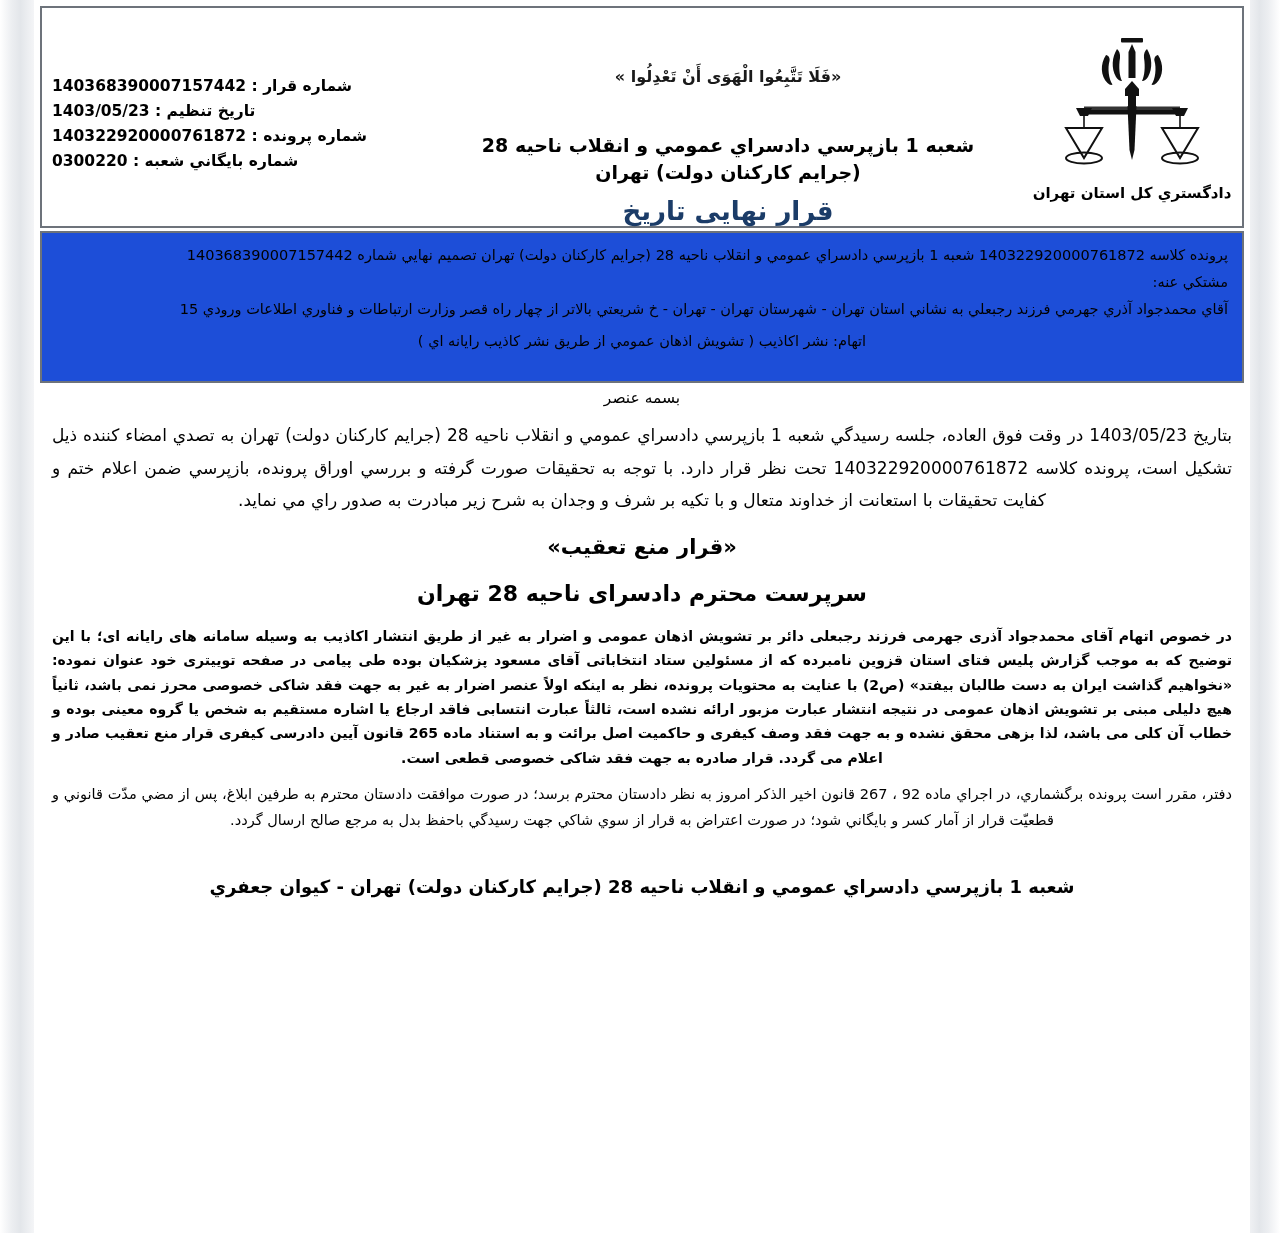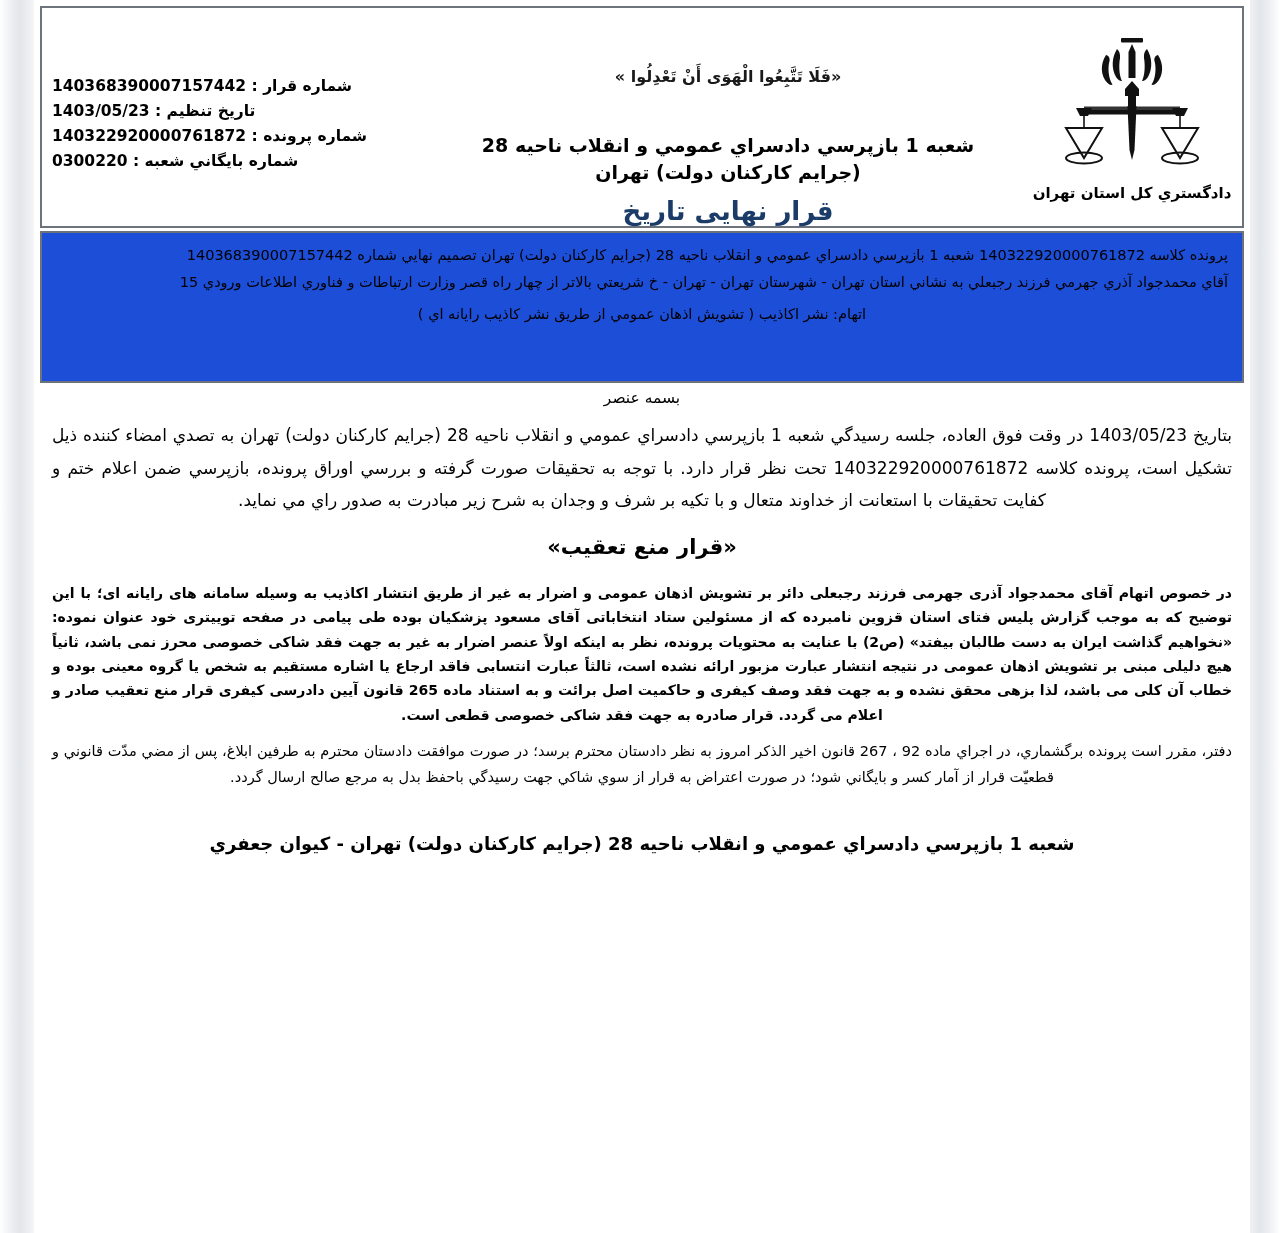--- a/index.html
+++ b/index.html
@@ -277,32 +277,34 @@
         <div class="field-row">
           <span>شماره بايگاني شعبه :</span>
           <span class="fval">0300220</span>
         </div>
       </div>
 
     </div>
 
     <div class="info-box">
       <p class="info-line">پرونده كلاسه 140322920000761872 شعبه 1 بازپرسي دادسراي عمومي و انقلاب ناحيه 28 (جرايم كاركنان دولت) تهران تصميم نهايي شماره 140368390007157442</p>
+      <p class="info-line small-indent">مشتكي عنه:</p>
       <p class="info-line">آقاي محمدجواد آذري جهرمي فرزند رجبعلي به نشاني استان تهران - شهرستان تهران - تهران - خ شريعتي بالاتر از چهار راه قصر وزارت ارتباطات و فناوري اطلاعات ورودي 15</p>
       <p class="charge-line">اتهام: نشر اكاذيب ( تشويش اذهان عمومي از طريق نشر كاذيب رايانه اي )</p>
     </div>
 
     <div class="body-area">
 
       <div class="basmala">بسمه عنصر</div>
 
       <p class="para-intro">بتاريخ 1403/05/23 در وقت فوق العاده، جلسه رسيدگي شعبه 1 بازپرسي دادسراي عمومي و انقلاب ناحيه 28 (جرايم كاركنان دولت) تهران به تصدي امضاء كننده ذيل تشكيل است، پرونده كلاسه 140322920000761872 تحت نظر قرار دارد. با توجه به تحقيقات صورت گرفته و بررسي اوراق پرونده، بازپرسي ضمن اعلام ختم و كفايت تحقيقات با استعانت از خداوند متعال و با تكيه بر شرف و وجدان به شرح زير مبادرت به صدور راي مي نمايد.</p>
 
       <div class="ruling-label">«قرار منع تعقيب»</div>
 
+      <div class="addressee">سرپرست محترم دادسرای ناحیه 28 تهران</div>
 
       <p class="para-main">در خصوص اتهام آقای محمدجواد آذری جهرمی فرزند رجبعلی دائر بر تشویش اذهان عمومی و اضرار به غیر از طریق انتشار اکاذیب به وسیله سامانه های رایانه ای؛ با این توضیح که به موجب گزارش پلیس فتای استان قزوین نامبرده که از مسئولین ستاد انتخاباتی آقای مسعود پزشکیان بوده طی پیامی در صفحه توییتری خود عنوان نموده: «نخواهیم گذاشت ایران به دست طالبان بیفتد» (ص2) با عنایت به محتویات پرونده، نظر به اینکه اولاً عنصر اضرار به غیر به جهت فقد شاکی خصوصی محرز نمی باشد، ثانیاً هیچ دلیلی مبنی بر تشویش اذهان عمومی در نتیجه انتشار عبارت مزبور ارائه نشده است، ثالثاً عبارت انتسابی فاقد ارجاع یا اشاره مستقیم به شخص یا گروه معینی بوده و خطاب آن کلی می باشد، لذا بزهی محقق نشده و به جهت فقد وصف کیفری و حاکمیت اصل برائت و به استناد ماده 265 قانون آیین دادرسی کیفری قرار منع تعقیب صادر و اعلام می گردد. قرار صادره به جهت فقد شاکی خصوصی قطعی است.</p>
 
       <p class="para-footer">دفتر، مقرر است پرونده برگشماري، در اجراي ماده 92 ، 267 قانون اخير الذكر امروز به نظر دادستان محترم برسد؛ در صورت موافقت دادستان محترم به طرفين ابلاغ، پس از مضي مدّت قانوني و قطعيّت قرار از آمار كسر و بايگاني شود؛ در صورت اعتراض به قرار از سوي شاكي جهت رسيدگي باحفظ بدل به مرجع صالح ارسال گردد.</p>
 
       <div class="signature">شعبه 1 بازپرسي دادسراي عمومي و انقلاب ناحيه 28 (جرايم كاركنان دولت) تهران - كيوان جعفري</div>
 
     </div>
   </div>
 </div>

